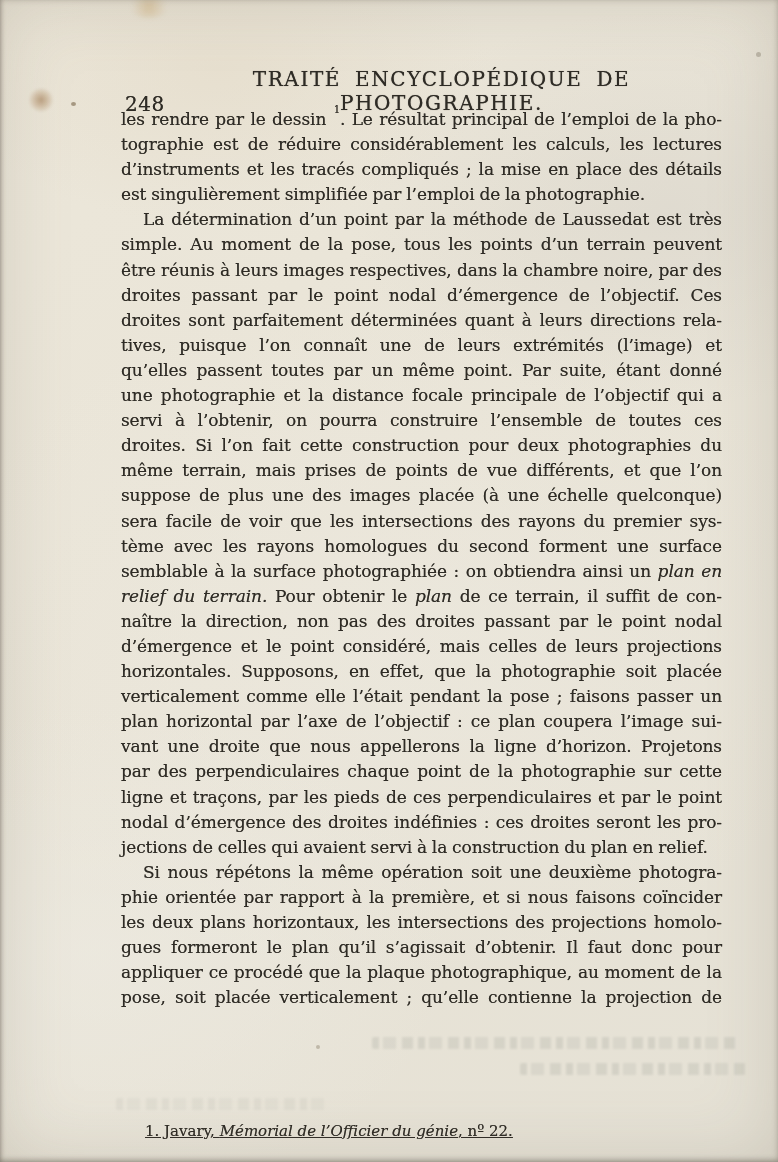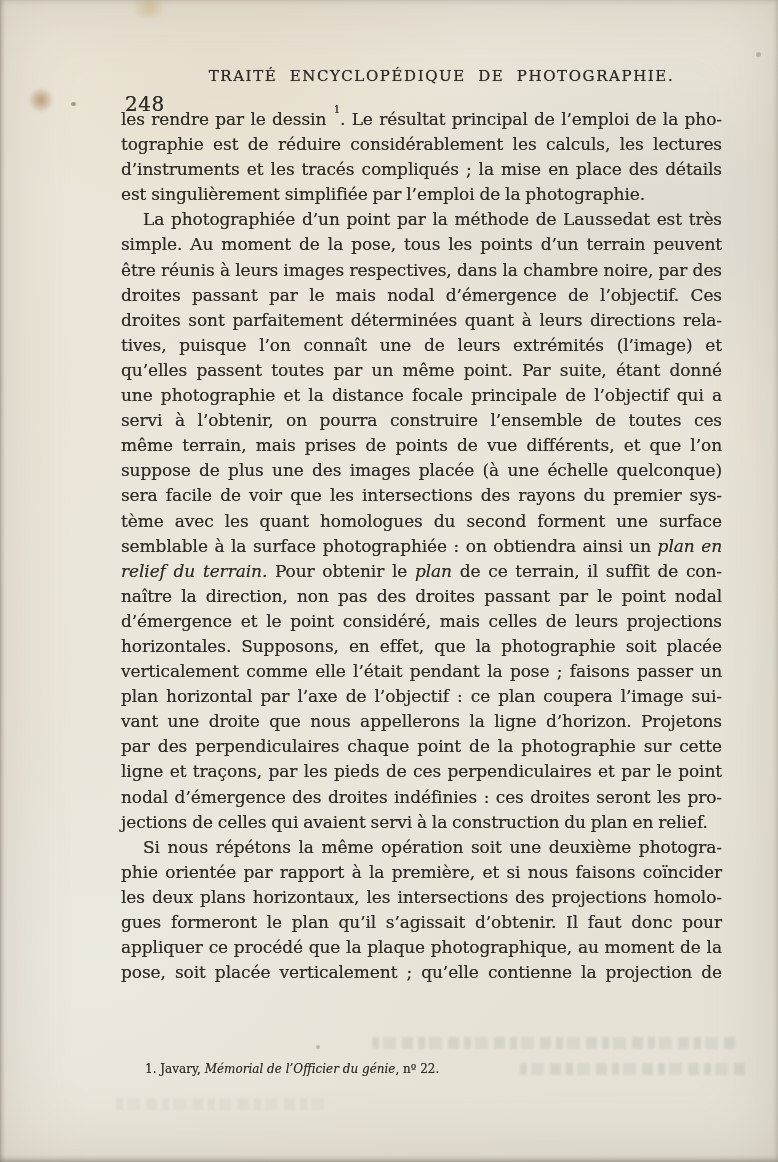--- a/index.html
+++ b/index.html
@@ -26,39 +26,40 @@
     position:absolute;left:121px;top:64px;width:601px;height:24px;
   }
   .page-number{
     position:absolute;left:4px;top:0;
     font-size:20px;letter-spacing:.5px;
     text-shadow:0 0 .6px rgba(46,43,37,.7);
     margin-top:28px;
   }
   .running-title{
     position:absolute;left:40px;right:0;top:3px;text-align:center;
-    font-size:15px;letter-spacing:1.6px;word-spacing:6px;
+    font-size:20px;letter-spacing:1.6px;word-spacing:6px;
     text-shadow:0 0 .7px rgba(46,43,37,.8);
   }
   .page-body{
     position:absolute;left:121px;top:107px;width:601px;
     font-size:17px;line-height:25.1px;
     letter-spacing:-.1px;word-spacing:-.4px;
     text-shadow:0 0 .6px rgba(46,43,37,.65);
   }
   .para{margin:0;}
   .para.indent .line:first-child{text-indent:22px;}
   .line{height:25.1px;text-align:justify;}
   .line.j{text-align-last:justify;}
   .line.l{text-align-last:left;}
   sup{font-size:60%;line-height:0;position:relative;top:-.5em;margin-left:1px;}
   .footnote{
-    position:absolute;left:121px;top:1059px;width:601px;
-    font-size:12px;line-height:20px;text-indent:24px;
+    position:absolute;left:121px;top:1121px;width:601px;
+    font-size:15px;line-height:20px;text-indent:24px;
     text-shadow:0 0 .5px rgba(46,43,37,.6);
+    text-decoration:underline;
   }
   
   .foxing-spot{
     position:absolute;left:28px;top:88px;width:26px;height:24px;border-radius:50%;
     background:radial-gradient(circle at 50% 50%, rgba(150,105,60,.55), rgba(170,130,85,.28) 45%, transparent 72%);
     filter:blur(1px);z-index:2;pointer-events:none;
   }
   .speck-1{position:absolute;left:71px;top:102px;width:5px;height:4px;border-radius:50%;
     background:rgba(110,90,60,.55);filter:blur(.4px);z-index:2;}
   .speck-2{position:absolute;left:756px;top:52px;width:5px;height:5px;border-radius:50%;
@@ -100,33 +101,34 @@
 </div>
 
 <main class="page-body">
     <div class="para">
       <div class="line j">les rendre par le dessin <sup>1</sup>. Le résultat principal de l’emploi de la pho-</div>
       <div class="line j">tographie est de réduire considérablement les calculs, les lectures</div>
       <div class="line j">d’instruments et les tracés compliqués ; la mise en place des détails</div>
       <div class="line l">est singulièrement simplifiée par l’emploi de la photographie.</div>
     </div>
     <div class="para indent">
-      <div class="line j">La photographiée d’un point par la méthode de Laussedat est très</div>
+      <div class="line j">La détermination d’un point par la méthode de Laussedat est très</div>
       <div class="line j">simple. Au moment de la pose, tous les points d’un terrain peuvent</div>
       <div class="line j">être réunis à leurs images respectives, dans la chambre noire, par des</div>
-      <div class="line j">droites passant par le mais nodal d’émergence de l’objectif. Ces</div>
+      <div class="line j">droites passant par le point nodal d’émergence de l’objectif. Ces</div>
       <div class="line j">droites sont parfaitement déterminées quant à leurs directions rela-</div>
       <div class="line j">tives, puisque l’on connaît une de leurs extrémités (l’image) et</div>
       <div class="line j">qu’elles passent toutes par un même point. Par suite, étant donné</div>
       <div class="line j">une photographie et la distance focale principale de l’objectif qui a</div>
       <div class="line j">servi à l’obtenir, on pourra construire l’ensemble de toutes ces</div>
+      <div class="line j">droites. Si l’on fait cette construction pour deux photographies du</div>
       <div class="line j">même terrain, mais prises de points de vue différents, et que l’on</div>
       <div class="line j">suppose de plus une des images placée (à une échelle quelconque)</div>
       <div class="line j">sera facile de voir que les intersections des rayons du premier sys-</div>
-      <div class="line j">tème avec les quant homologues du second forment une surface</div>
+      <div class="line j">tème avec les rayons homologues du second forment une surface</div>
       <div class="line j">semblable à la surface photographiée : on obtiendra ainsi un <i>plan en</i></div>
       <div class="line j"><i>relief du terrain.</i> Pour obtenir le <i>plan</i> de ce terrain, il suffit de con-</div>
       <div class="line j">naître la direction, non pas des droites passant par le point nodal</div>
       <div class="line j">d’émergence et le point considéré, mais celles de leurs projections</div>
       <div class="line j">horizontales. Supposons, en effet, que la photographie soit placée</div>
       <div class="line j">verticalement comme elle l’était pendant la pose ; faisons passer un</div>
       <div class="line j">plan horizontal par l’axe de l’objectif : ce plan coupera l’image sui-</div>
       <div class="line j">vant une droite que nous appellerons la ligne d’horizon. Projetons</div>
       <div class="line j">par des perpendiculaires chaque point de la photographie sur cette</div>
       <div class="line j">ligne et traçons, par les pieds de ces perpendiculaires et par le point</div>

